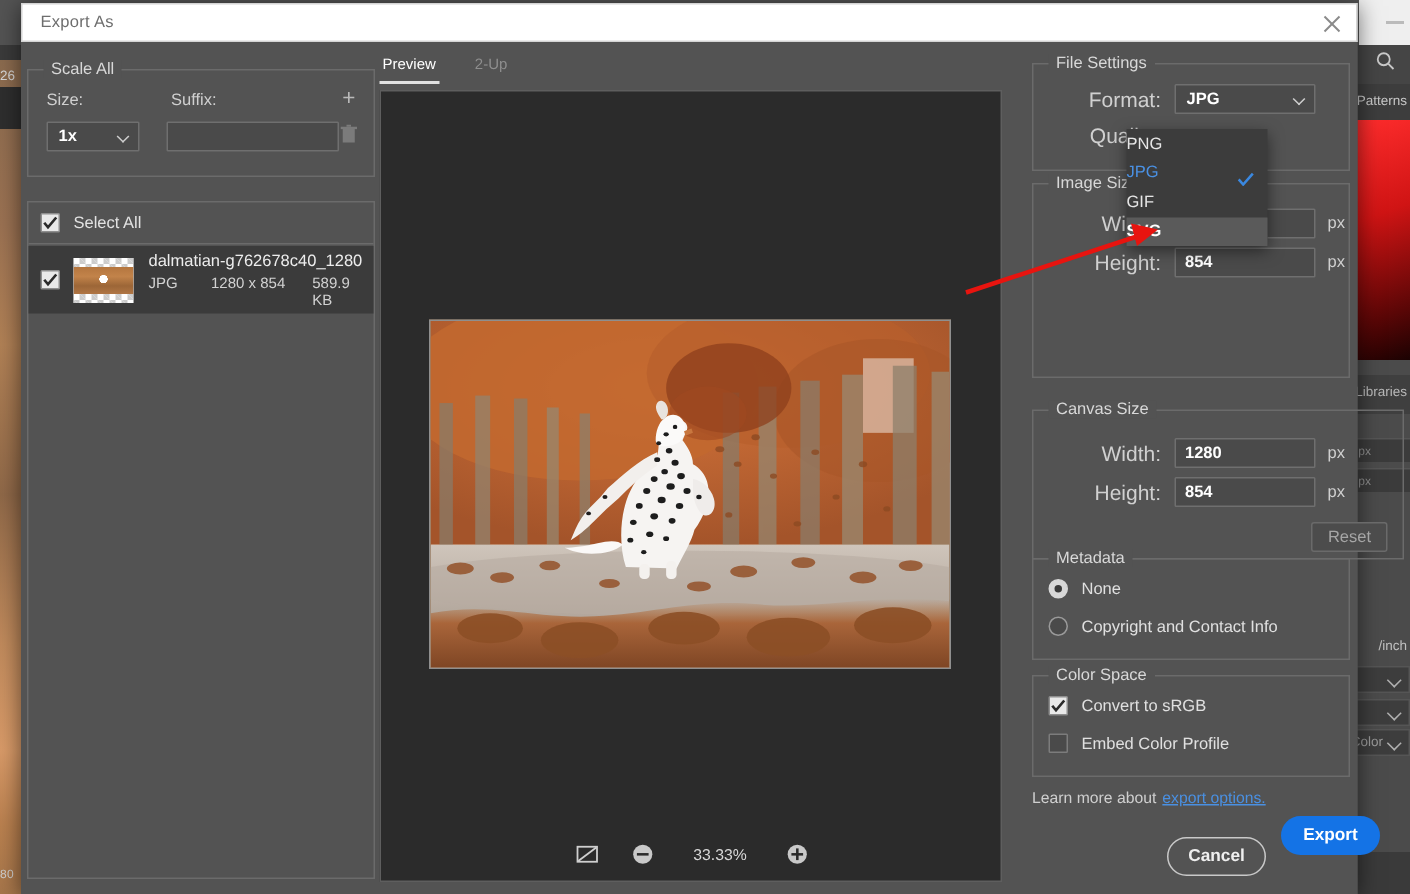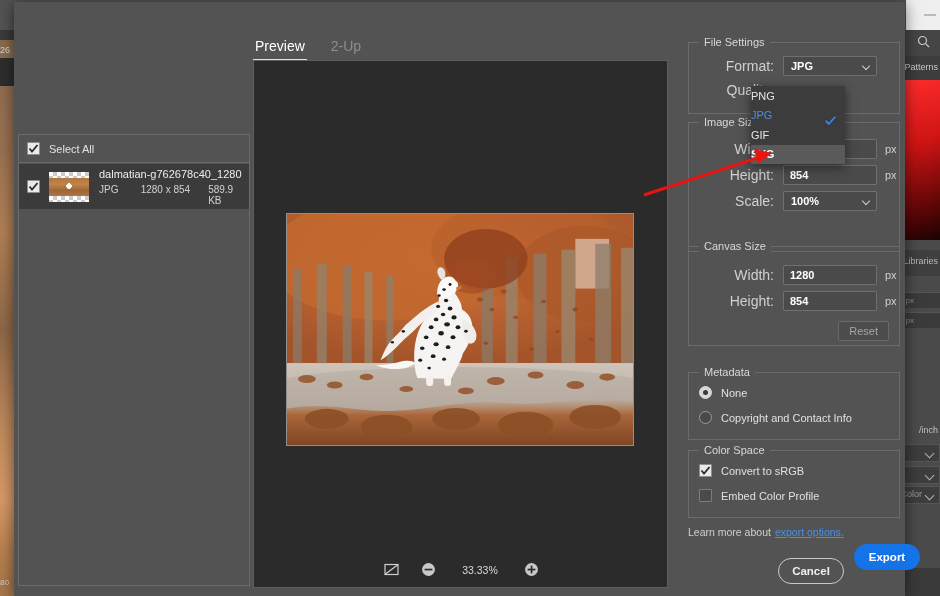--- a/index.html
+++ b/index.html
@@ -219,21 +219,21 @@
   #file-sub { margin-top: 4px; display: flex; font-size: 10px; color: #d2d2d2; }
   #file-sub span:nth-child(1) { width: 42px; }
   #file-sub span:nth-child(2) { width: 68px; }
 
   
   #preview-pane {
     position: absolute; left: 239px; top: 0; width: 415px; height: 568px;
   }
   #tabs { position: absolute; left: 0; top: 10px; display: flex; }
   .tab {
-    font-size: 14px; color: #8e8e8e; padding: 0 2px 5px 2px;
+    font-size: 10px; color: #8e8e8e; padding: 0 2px 5px 2px;
     margin-right: 22px; cursor: pointer;
   }
   .tab.active { color: #ffffff; border-bottom: 2px solid #e0e0e0; }
   #canvas-area {
     position: absolute; left: 0; top: 32px;
     width: 415px; height: 528px;
     background: #2b2b2b; border: 1px solid #5e5e5e;
   }
   #photo-wrap {
     position: absolute; left: 32px; top: 152px;
@@ -250,21 +250,21 @@
   }
   .zt-icon { width: 15px; height: 15px; cursor: pointer; }
   #zoom-level { font-size: 10.5px; color: #d8d8d8; min-width: 44px; text-align: center; }
 
   
   #right-col {
     position: absolute; left: 660px; top: 0; width: 231px; height: 568px;
   }
   #fs-group { left: 14px; top: 14px; width: 212px; height: 72px; }
   #is-group { left: 14px; top: 94px; width: 212px; height: 130px; }
-  #cs-group { left: 14px; top: 218px; width: 212px; height: 100px; }
+  #cs-group { left: 14px; top: 245px; width: 248px; height: 100px; }
   #md-group { left: 14px; top: 344px; width: 212px; height: 68px; }
   #colsp-group { left: 14px; top: 422px; width: 212px; height: 68px; }
 
   .row { position: absolute; display: flex; align-items: center; left: 0; width: 212px; }
   .row-label {
     width: 94px; text-align: right; padding-right: 9px;
     font-size: 14px; color: #d0d0d0; flex: none;
   }
   .ctl-select {
     width: 94px; height: 20px; background: #4a4a4a;
@@ -391,25 +391,52 @@
     </div>
   <div class="bg-dd" style="top:486px">
       <div class="bg-dd-chev" style="top:5px"></div>
     </div>
   <div id="bg-color-label">Color</div>
   <div id="bg-bottombar"></div>
 </div>
 
 <div id="dialog">
 
+  <div id="titlebar">
+    <div id="title-text">Export As</div>
+    <div id="close-btn">
+      <svg viewBox="0 0 12 12" width="12" height="12">
+        <line x1="1" y1="1" x2="11" y2="11" stroke="#8a8a8a" stroke-width="1.3"></line>
+        <line x1="11" y1="1" x2="1" y2="11" stroke="#8a8a8a" stroke-width="1.3"></line>
+      </svg>
+    </div>
+  </div>
 
   <div id="dialog-body">
 
     <div id="left-col">
 
+      <div class="group" id="scale-all-group">
+        <div class="group-title">Scale All</div>
+        <div id="size-label">Size:</div>
+        <div id="suffix-label">Suffix:</div>
+        <div id="plus-icon">+</div>
+        <div id="size-select">
+          <span class="sel-val">1x</span>
+          <span class="chev"></span>
+        </div>
+        <input id="suffix-input" type="text" value="" style="">
+        <div id="trash-icon">
+          <svg viewBox="0 0 11 13" width="11" height="13">
+            <rect x="1.5" y="3" width="8" height="9" fill="#9d9d9d"></rect>
+            <rect x="0" y="1.5" width="11" height="1.6" fill="#9d9d9d"></rect>
+            <rect x="4" y="0" width="3" height="1.5" fill="#9d9d9d"></rect>
+          </svg>
+        </div>
+      </div>
 
       <div class="group" id="file-list-group">
         <div id="select-all-row">
           <span class="cbox">
             <svg viewBox="0 0 11 11" width="11" height="11">
                 <polyline points="1.5,5.5 4,8.5 9.5,2" fill="none" stroke="#2b2b2b" stroke-width="1.8"></polyline>
               </svg>
           </span>
           <span id="select-all-label">Select All</span>
         </div>
@@ -604,27 +631,20 @@
         <div class="row" style="top:16px">
           <span class="row-label">Width:</span>
           <input class="ctl-input" type="text" value="1280" style="">
           <span class="unit">px</span>
         </div>
         <div class="row" style="top:42px">
           <span class="row-label">Height:</span>
           <input class="ctl-input" type="text" value="854" style="">
           <span class="unit">px</span>
         </div>
-        <div class="row" style="top:68px">
-          <span class="row-label">Scale:</span>
-          <span class="ctl-select">
-            <span class="sel-val">100%</span>
-            <span class="chev"></span>
-          </span>
-        </div>
       </div>
 
       <div class="group" id="cs-group">
         <div class="group-title">Canvas Size</div>
         <div class="row" style="top:18px">
           <span class="row-label">Width:</span>
           <input class="ctl-input" type="text" value="1280" style="">
           <span class="unit">px</span>
         </div>
         <div class="row" style="top:44px">

